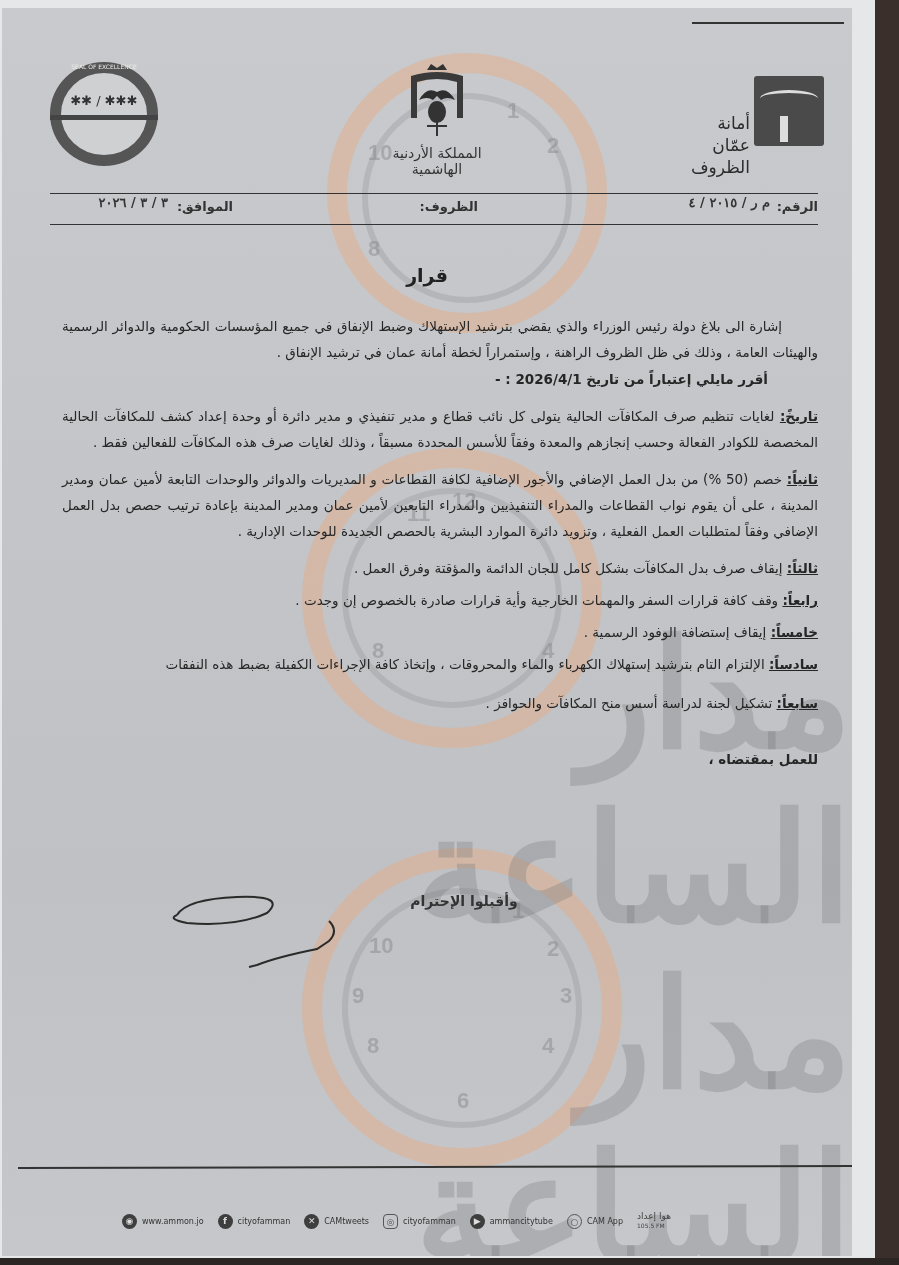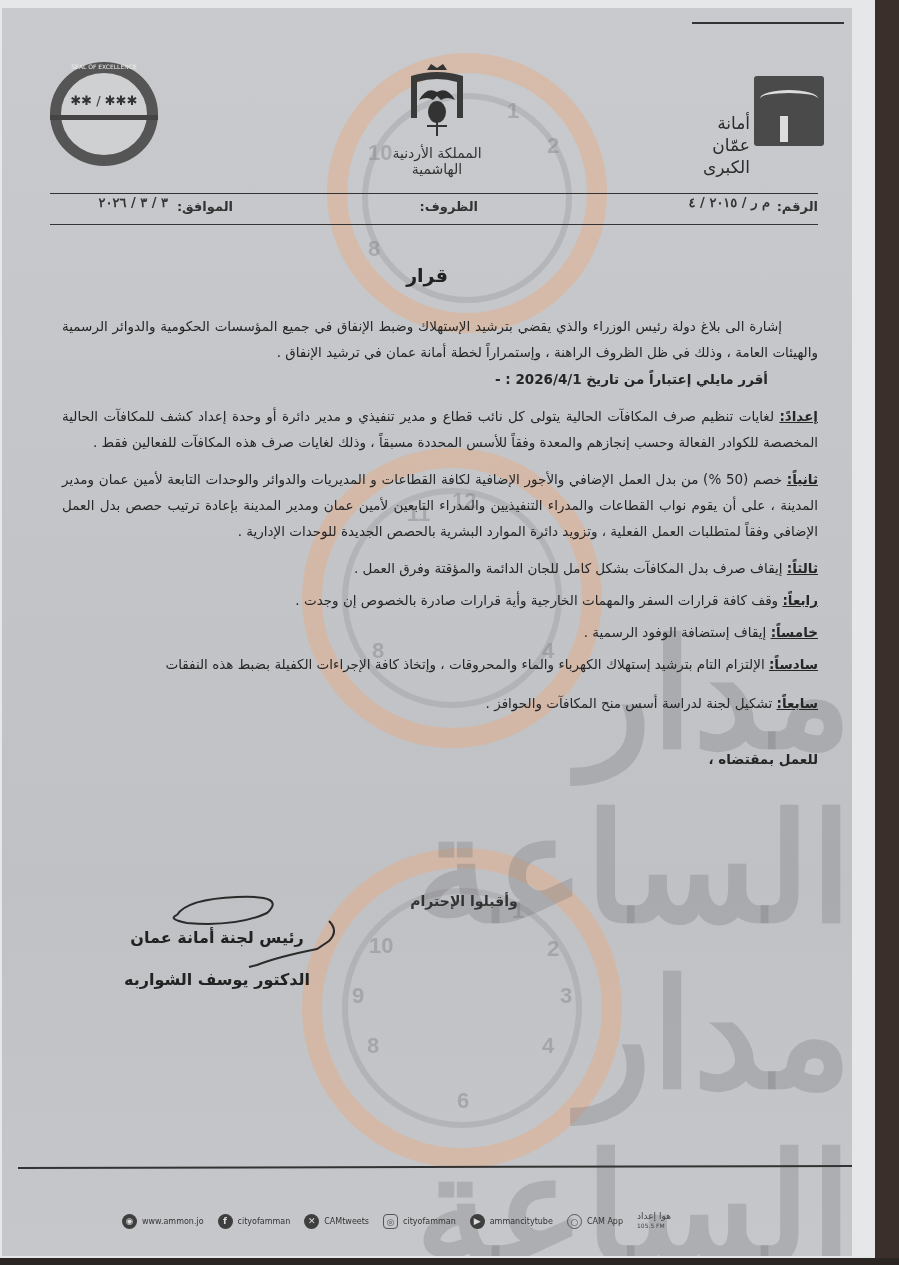--- a/index.html
+++ b/index.html
@@ -136,21 +136,21 @@
   <span class="wm wm-num" style="left:455px;top:1080px;">6</span>
   <div class="wm wm-text" style="left:160px;top:600px;font-size:150px;direction:rtl;">مدار الساعة</div>
   <div class="wm wm-text" style="left:160px;top:940px;font-size:150px;direction:rtl;">مدار الساعة</div>
 
   <div class="top-rule"></div>
 
   <div class="logo-amman">
     <div class="text">
       <div>أمانة</div>
       <div>عمّان</div>
-      <div>الكبرى</div>
+      <div>الظروف</div>
     </div>
     <div class="mark"></div>
   </div>
 
   <div class="emblem">
     <svg viewBox="0 0 80 80">
       <path d="M30 10 L34 4 L40 8 L46 4 L50 10 Z" fill="#333"></path>
       <path d="M14 16 Q40 8 66 16 L66 58 L60 58 L60 22 Q40 16 20 22 L20 58 L14 58 Z" fill="#3a3a3a"></path>
       <path d="M22 40 Q30 26 40 32 Q50 26 58 40 Q50 36 44 40 L40 36 L36 40 Q30 36 22 40 Z" fill="#2e2e2e"></path>
       <ellipse cx="40" cy="52" rx="9" ry="11" fill="#333"></ellipse>
@@ -173,42 +173,38 @@
     <span class="fld" style="right:585px;">الموافق:</span>
     <span class="fld hand" style="right:650px;top:1px;">٣ / ٣ / ٢٠٢٦</span>
   </div>
 
   <div class="title">قرار</div>
 
   <div class="body">
     <p class="intro-indent">إشارة الى بلاغ دولة رئيس الوزراء والذي يقضي بترشيد الإستهلاك وضبط الإنفاق في جميع المؤسسات الحكومية والدوائر الرسمية والهيئات العامة ، وذلك في ظل الظروف الراهنة ، وإستمراراً لخطة أمانة عمان في ترشيد الإنفاق .</p>
     <p class="decide">أقرر مايلي إعتباراً من تاريخ 2026/4/1 : -</p>
 
-    <p class="clause"><span class="head">إعدادً:</span> <span>لغايات تنظيم صرف المكافآت الحالية يتولى كل نائب قطاع و مدير تنفيذي و مدير دائرة أو وحدة إعداد كشف للمكافآت الحالية المخصصة للكوادر الفعالة وحسب إنجازهم والمعدة وفقاً للأسس المحددة مسبقاً ، وذلك لغايات صرف هذه المكافآت للفعالين فقط .</span></p>
+    <p class="clause"><span class="head">تاريخً:</span> <span>لغايات تنظيم صرف المكافآت الحالية يتولى كل نائب قطاع و مدير تنفيذي و مدير دائرة أو وحدة إعداد كشف للمكافآت الحالية المخصصة للكوادر الفعالة وحسب إنجازهم والمعدة وفقاً للأسس المحددة مسبقاً ، وذلك لغايات صرف هذه المكافآت للفعالين فقط .</span></p>
     <p class="clause"><span class="head">ثانياً:</span> <span>خصم (50 %) من بدل العمل الإضافي والأجور الإضافية لكافة القطاعات و المديريات والدوائر والوحدات التابعة لأمين عمان ومدير المدينة ، على أن يقوم نواب القطاعات والمدراء التنفيذيين والمدراء التابعين لأمين عمان ومدير المدينة بإعادة ترتيب حصص بدل العمل الإضافي وفقاً لمتطلبات العمل الفعلية ، وتزويد دائرة الموارد البشرية بالحصص الجديدة للوحدات الإدارية .</span></p>
     <p class="clause"><span class="head">ثالثاً:</span> <span>إيقاف صرف بدل المكافآت بشكل كامل للجان الدائمة والمؤقتة وفرق العمل .</span></p>
     <p class="clause gap-s"><span class="head">رابعاً:</span> <span>وقف كافة قرارات السفر والمهمات الخارجية وأية قرارات صادرة بالخصوص إن وجدت .</span></p>
     <p class="clause gap-s"><span class="head">خامساً:</span> <span>إيقاف إستضافة الوفود الرسمية .</span></p>
     <p class="clause gap-s"><span class="head">سادساً:</span> <span>الإلتزام التام بترشيد إستهلاك الكهرباء والماء والمحروقات ، وإتخاذ كافة الإجراءات الكفيلة بضبط هذه النفقات</span></p>
     <p class="clause" style="margin-top:13px"><span class="head">سابعاً:</span> <span>تشكيل لجنة لدراسة أسس منح المكافآت والحوافز .</span></p>
 
     <p class="closing">للعمل بمقتضاه ،</p>
   </div>
 
   <div class="respect">وأقبلوا الإحترام</div>
 
   <svg class="signature-scrawl" viewBox="0 0 200 100">
     <path d="M20 22 Q30 6 80 4 Q130 2 110 20 Q80 34 30 30 Q10 26 20 22" fill="none" stroke="#2a2a2a" stroke-width="2"></path>
     <path d="M172 28 Q182 38 172 48 L160 56 Q120 64 100 72 L92 74" fill="none" stroke="#2a2a2a" stroke-width="2"></path>
   </svg>
 
-  <div class="sign">
-    <div class="role">رئيس لجنة أمانة عمان</div>
-    <div class="name">الدكتور يوسف الشواربه</div>
-  </div>
 
   <div class="footer-rule"></div>
 
   <div class="socials">
     <div class="social">
       <span class="ic">◉</span>
       <span>www.ammon.jo</span>
     </div>
     <div class="social">
       <span class="ic">f</span>

